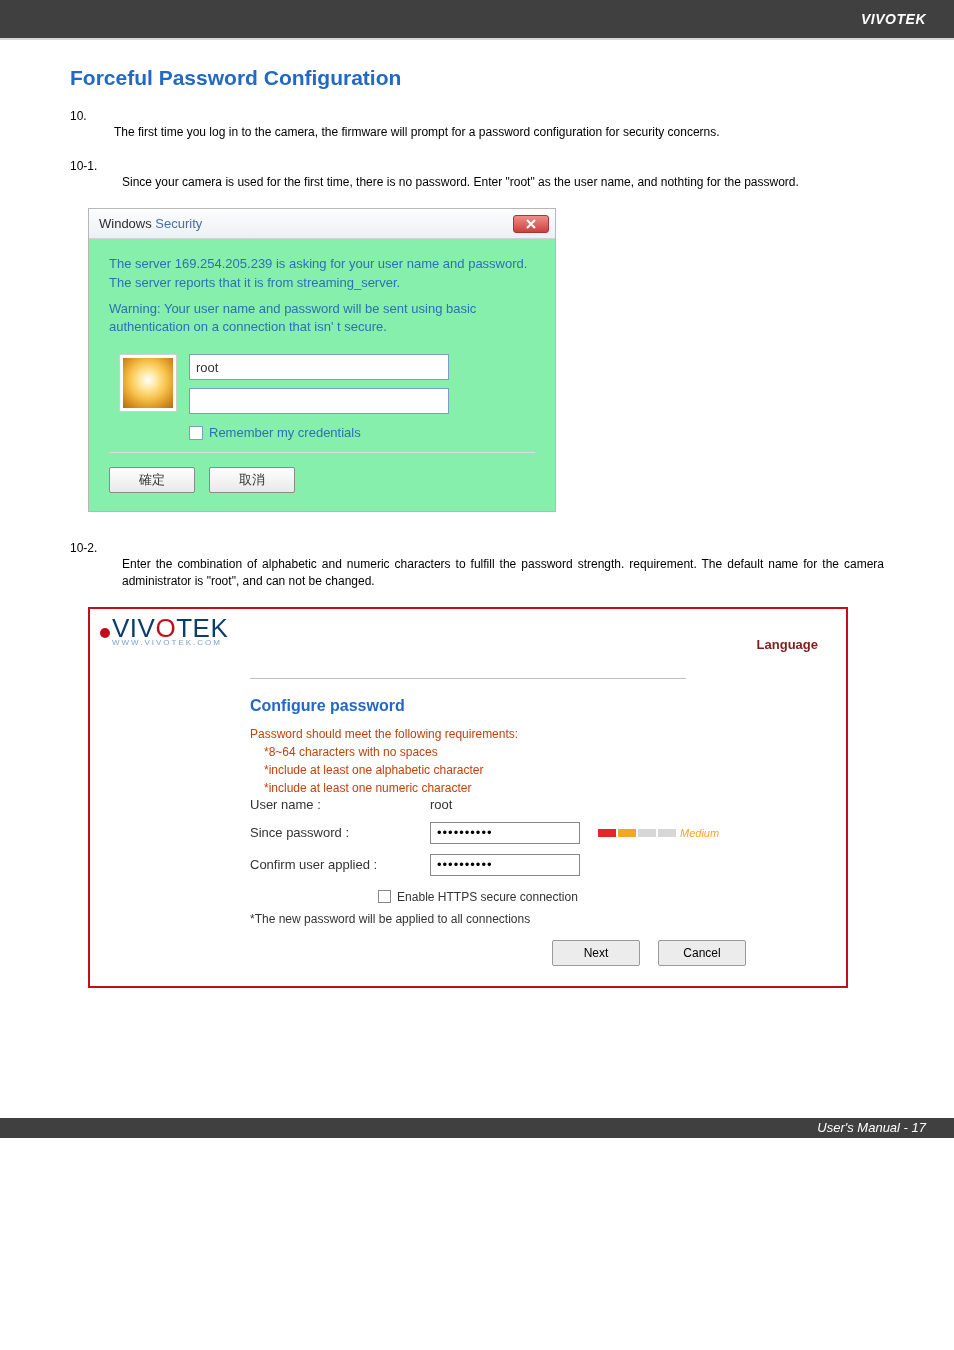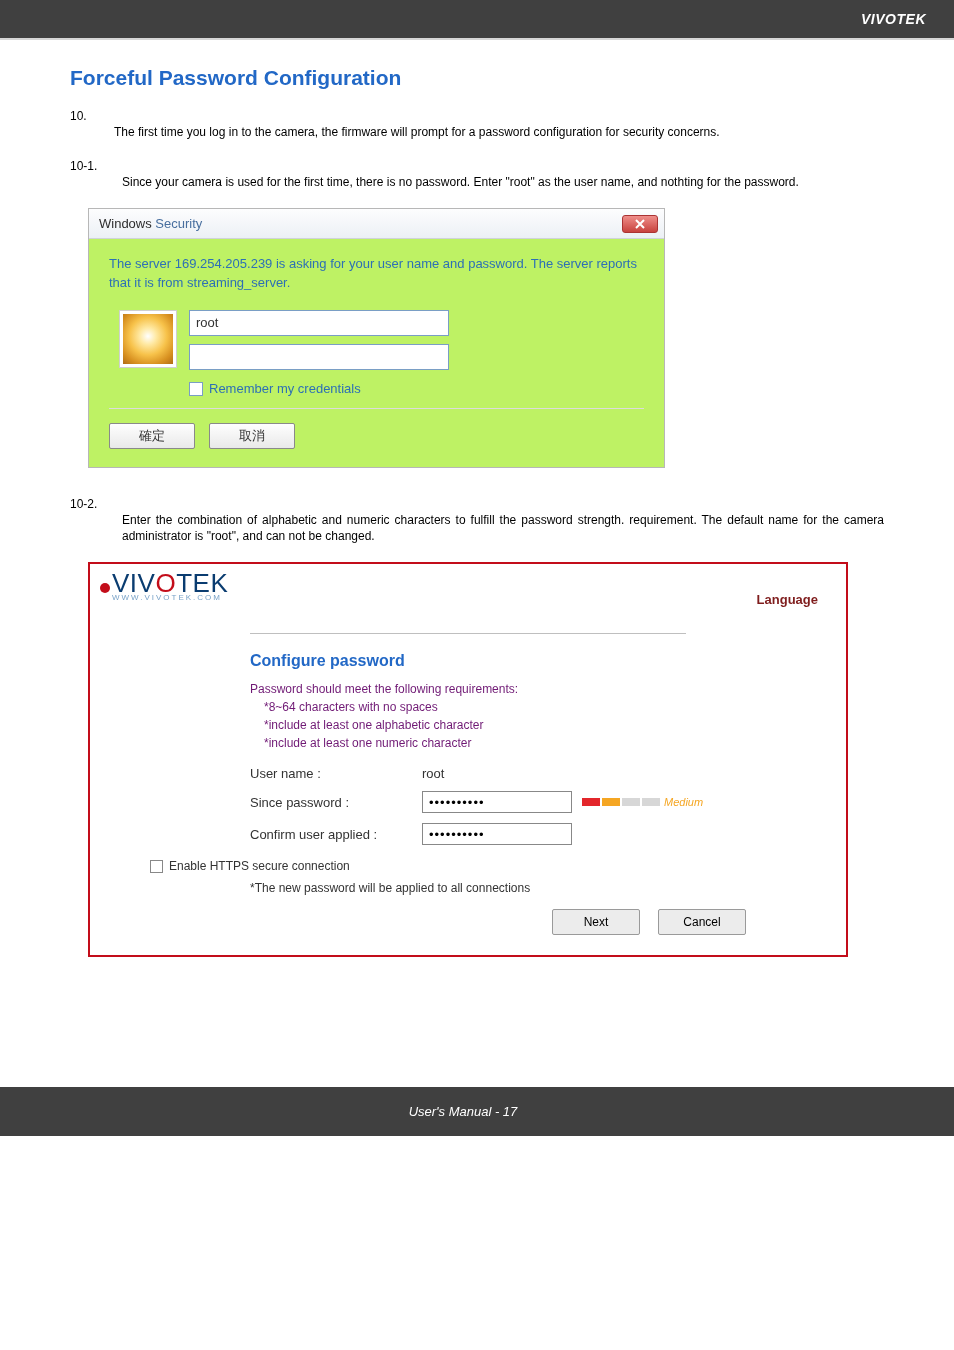--- a/index.html
+++ b/index.html
@@ -54,23 +54,23 @@
   .indent-num .num {
     flex: 0 0 44px;
   }
   .indent-num .txt {
     flex: 1;
     margin-top: 16px;
   }
 
   
   .win-dialog {
-    width: 577px;
+    width: 468px;
     border: 1px solid #b7b7b7;
-    background: #bef264;
+    background: #86efac;
     margin: 10px 0 28px 18px;
     font-family: "Segoe UI", Tahoma, sans-serif;
   }
   .win-titlebar {
     height: 30px;
     background: linear-gradient(#fdfdfe, #ecf0f5);
     border-bottom: 1px solid #cfd3d8;
     display: flex;
     align-items: center;
     padding: 0 6px 0 10px;
@@ -219,31 +219,31 @@
     font-size: 13px;
     color: #333;
   }
   .vvt-form h2 {
     color: #2268c6;
     font-size: 16px;
     font-weight: bold;
     margin-bottom: 10px;
   }
   .vvt-req {
-    color: #701a75;
+    color: #c2410c;
     font-size: 12px;
     line-height: 1.5;
-    margin-bottom: 14px;
+    margin-bottom: 0;
   }
   .vvt-req .indent { padding-left: 14px; display: block; }
   .vvt-row {
     display: flex;
     align-items: center;
     margin-bottom: 10px;
-    gap: 2px;
+    gap: 10px;
   }
   .vvt-row .lbl { width: 170px; }
   .vvt-row .val { color: #333; }
   .vvt-input {
     width: 150px;
     height: 22px;
     border: 1px solid #888;
     padding: 0 6px;
     font-size: 13px;
     letter-spacing: 1px;
@@ -268,21 +268,21 @@
   .strength .s4 { background: #d7d7d7; }
   .strength .txt {
     color: #f5a623;
     font-size: 11px;
     font-style: italic;
   }
   .vvt-https {
     display: flex;
     align-items: center;
     gap: 6px;
-    justify-content: flex-start;
+    justify-content: center;
     margin: 14px 0 8px -100px;
     font-size: 12px;
     color: #333;
   }
   .vvt-https .cbx {
     width: 13px; height: 13px; border: 1px solid #888; background: #fff; display: inline-block;
   }
   .vvt-note {
     font-size: 12px;
     color: #333;
@@ -297,25 +297,25 @@
   .vvt-buttons button {
     width: 88px;
     height: 26px;
     border: 1px solid #9a9a9a;
     background: #ececec;
     font-size: 12px;
     border-radius: 2px;
   }
 
   .footer-band {
-    height: 49px;
+    height: 20px;
     background: #404040;
     display: flex;
     align-items: center;
-    justify-content: center;
+    justify-content: flex-end;
     padding-right: 28px;
     margin-top: 90px;
   }
   .footer-text {
     color: #fff;
     font-style: italic;
     font-size: 13px;
   }
 </style>
 </head>
@@ -348,20 +348,21 @@
           <span>Windows </span><span class="sec">Security</span>
         </span>
         <span class="win-close">
           <svg width="12" height="10" viewBox="0 0 12 10">
             <path d="M2 1 L10 9 M10 1 L2 9" stroke="#fff" stroke-width="2" fill="none"></path>
           </svg>
         </span>
       </div>
       <div class="win-body">
         <p>The server 169.254.205.239 is asking for your user name and password. The server reports that it is from streaming_server.</p>
+        <p>Warning: Your user name and password will be sent using basic authentication on a connection that isn' t secure.</p>
 
         <div class="cred-row">
           <div class="avatar"></div>
           <div class="cred-inputs">
             <input type="text" value="root" style="">
             <input type="password" value="" style="">
             <label class="cred-remember">
               <span class="cbx"></span>
               <span>Remember my credentials</span>
             </label>

